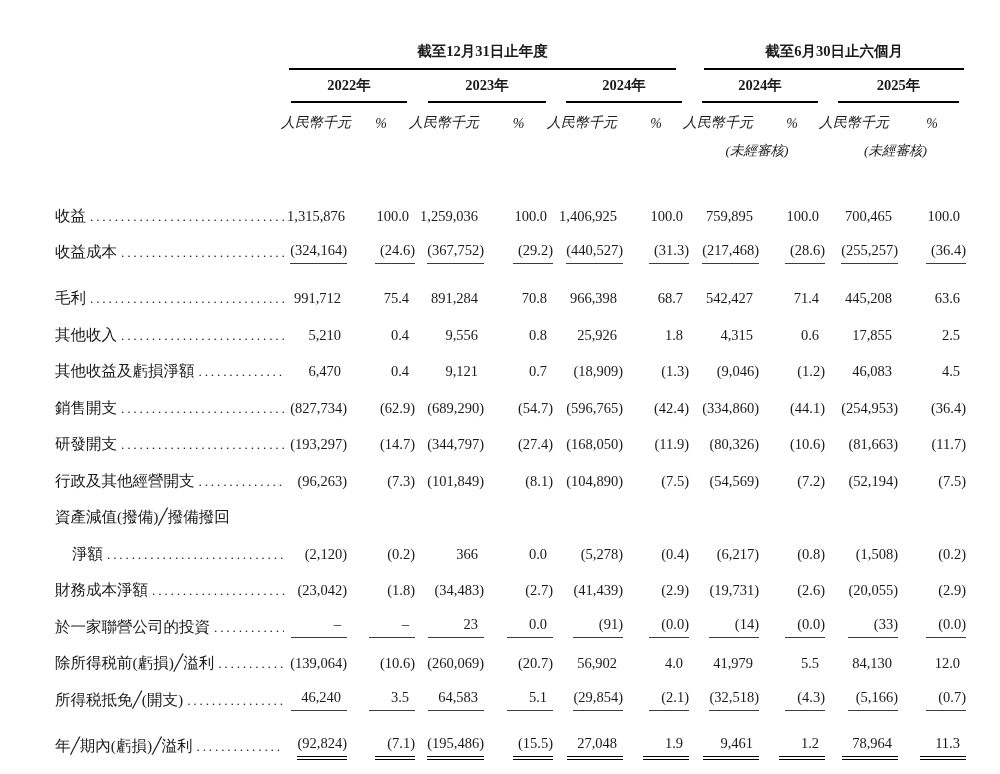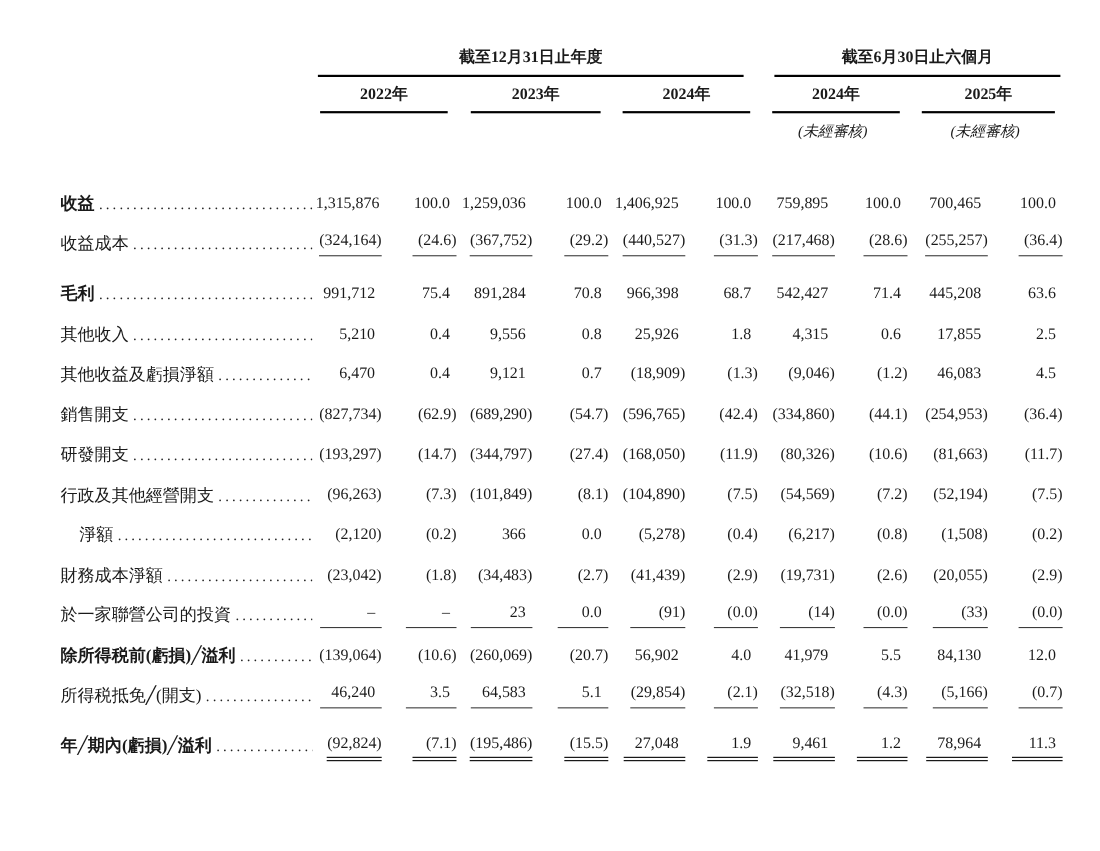--- a/index.html
+++ b/index.html
@@ -32,21 +32,21 @@
   .pct{text-align:center;}
   .r-notes td{height:26px;vertical-align:bottom;font-style:italic;font-size:13.5px;text-align:center;}
   .r-spacer td{height:38px;}
 
   
   tbody tr{height:36.5px;}
   tbody tr.sp{height:46px;}
   tbody tr.sp td{padding-top:9px;}
   .lblwrap{display:flex;align-items:baseline;overflow:hidden;}
   .lbl{font-size:15.5px;white-space:nowrap;}
-  .lbl.b{font-weight:bold;}
+  .lbl.b{font-weight:normal;}
   .ind .lblwrap{padding-left:17px;}
   .dots{
     flex:1;overflow:hidden;white-space:nowrap;
     letter-spacing:2.8px;font-size:13.5px;color:#222;
     margin:0 3px 0 4px;font-weight:400;
   }
   .rmbc,.pctc{text-align:right;font-size:14.5px;}
   .val{display:inline-block;text-align:right;line-height:1.15;}
   .rmbc .val{min-width:50px;}
   .pctc .val{min-width:40px;}
@@ -98,20 +98,33 @@
         <td colspan="2">
             <div class="yline yg">2024年</div>
           </td>
         <td colspan="2">
             <div class="yline yg">2024年</div>
           </td>
         <td colspan="2">
             <div class="yline yg">2025年</div>
           </td>
       </tr>
+      <tr class="r-units">
+        <td></td>
+        <td class="unit">人民幣千元</td>
+        <td class="pct">%</td>
+        <td class="unit">人民幣千元</td>
+        <td class="pct">%</td>
+        <td class="unit">人民幣千元</td>
+        <td class="pct">%</td>
+        <td class="unit">人民幣千元</td>
+        <td class="pct">%</td>
+        <td class="unit">人民幣千元</td>
+        <td class="pct">%</td>
+      </tr>
       <tr class="r-notes">
         <td></td>
         <td colspan="2"></td>
         <td colspan="2"></td>
         <td colspan="2"></td>
         <td colspan="2">(未經審核)</td>
         <td colspan="2">(未經審核)</td>
       </tr>
       <tr class="r-spacer">
           <td colspan="11"></td>
@@ -255,20 +268,37 @@
           <td class="pctc"><span class="val">(7.3)</span></td>
           <td class="rmbc"><span class="val">(101,849)</span></td>
           <td class="pctc"><span class="val">(8.1)</span></td>
           <td class="rmbc"><span class="val">(104,890)</span></td>
           <td class="pctc"><span class="val">(7.5)</span></td>
           <td class="rmbc"><span class="val">(54,569)</span></td>
           <td class="pctc"><span class="val">(7.2)</span></td>
           <td class="rmbc"><span class="val">(52,194)</span></td>
           <td class="pctc"><span class="val">(7.5)</span></td>
         </tr>
+        <tr>
+          <td>
+            <div class="lblwrap">
+              <span class="lbl">資產減值(撥備)╱撥備撥回</span>
+            </div>
+          </td>
+          <td class="rmbc"></td>
+          <td class="pctc"></td>
+          <td class="rmbc"></td>
+          <td class="pctc"></td>
+          <td class="rmbc"></td>
+          <td class="pctc"></td>
+          <td class="rmbc"></td>
+          <td class="pctc"></td>
+          <td class="rmbc"></td>
+          <td class="pctc"></td>
+        </tr>
         <tr class="ind">
           <td>
             <div class="lblwrap">
               <span class="lbl">淨額</span>
               <span class="dots">..........................................................................................</span>
             </div>
           </td>
           <td class="rmbc"><span class="val">(2,120)</span></td>
           <td class="pctc"><span class="val">(0.2)</span></td>
           <td class="rmbc"><span class="val np">366</span></td>

